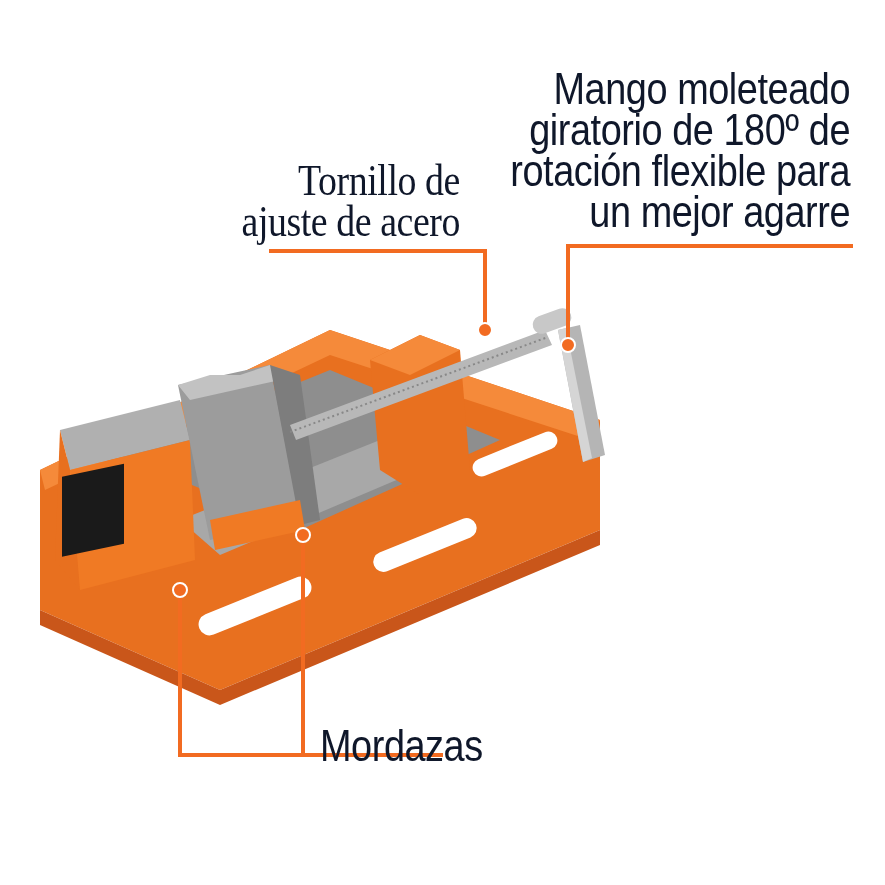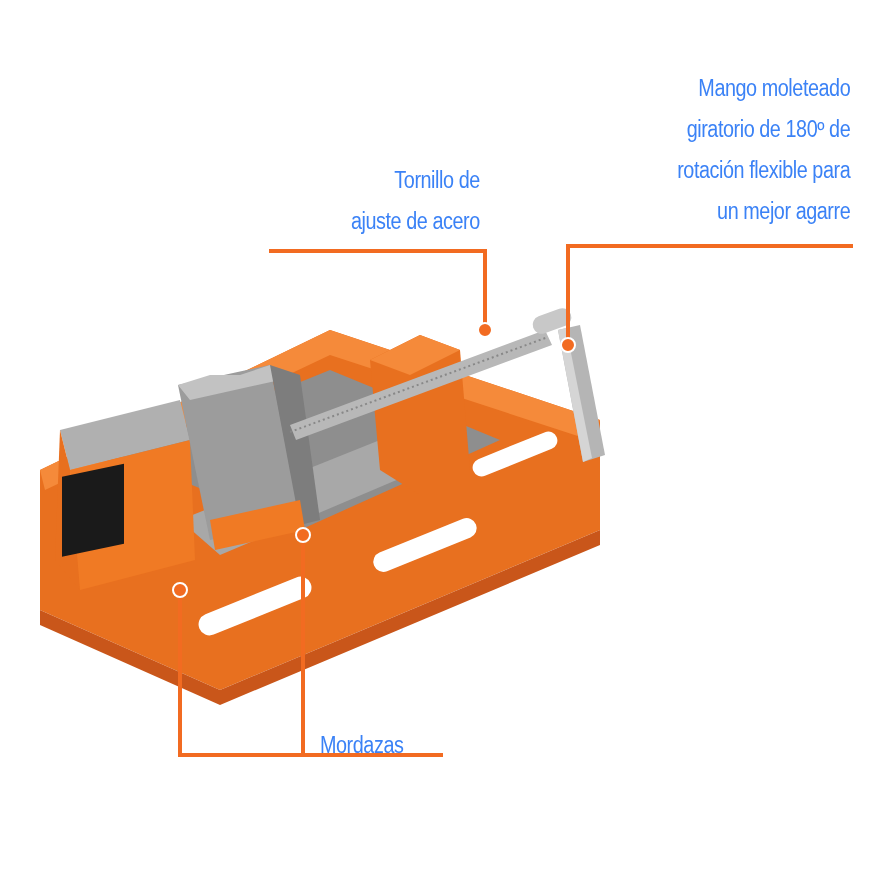--- a/index.html
+++ b/index.html
@@ -1,22 +1,22 @@
 <!DOCTYPE html>
 <html><head>
 <meta charset="utf-8">
 <style>
   html, body { margin: 0; padding: 0; background: #ffffff; }
   body { width: 885px; height: 885px; position: relative; overflow: hidden;
          font-family: "Liberation Sans", "DejaVu Sans", sans-serif; }
-  .callout { position: absolute; color: #3b82f6; font-size: 23px; line-height: 41px;
+  .callout { position: absolute; color: #0f172a; font-size: 44px; line-height: 41px;
              text-align: right; letter-spacing: -0.5px; font-stretch: condensed; }
   .callout span { display: block; white-space: nowrap; transform: scaleX(0.86); transform-origin: right center; }
   #callout-handle { right: 35px; top: 68px; }
-  #callout-screw { right: 405px; top: 160px; }
+  #callout-screw { right: 425px; top: 160px; font-family: Liberation Serif, serif; }
   #callout-jaws { left: 320px; top: 713px; text-align: left; margin-top: 12px; }
   #callout-jaws span { transform-origin: left center; }
   svg.art { position: absolute; left: 0; top: 0; }
 </style>
 </head>
 <body>
 
 <svg class="art" width="885" height="885" viewBox="0 0 885 885">
 
   <g>

